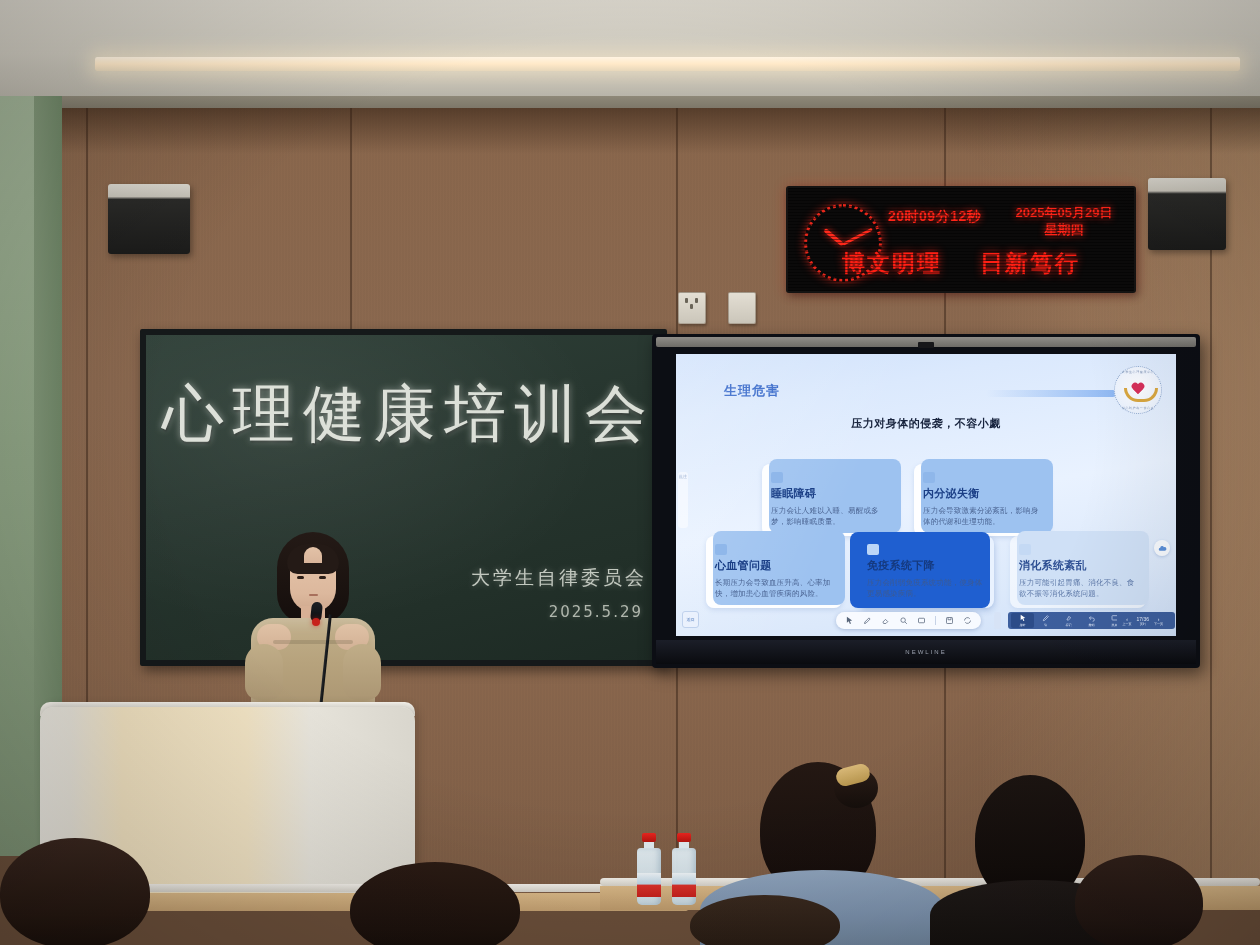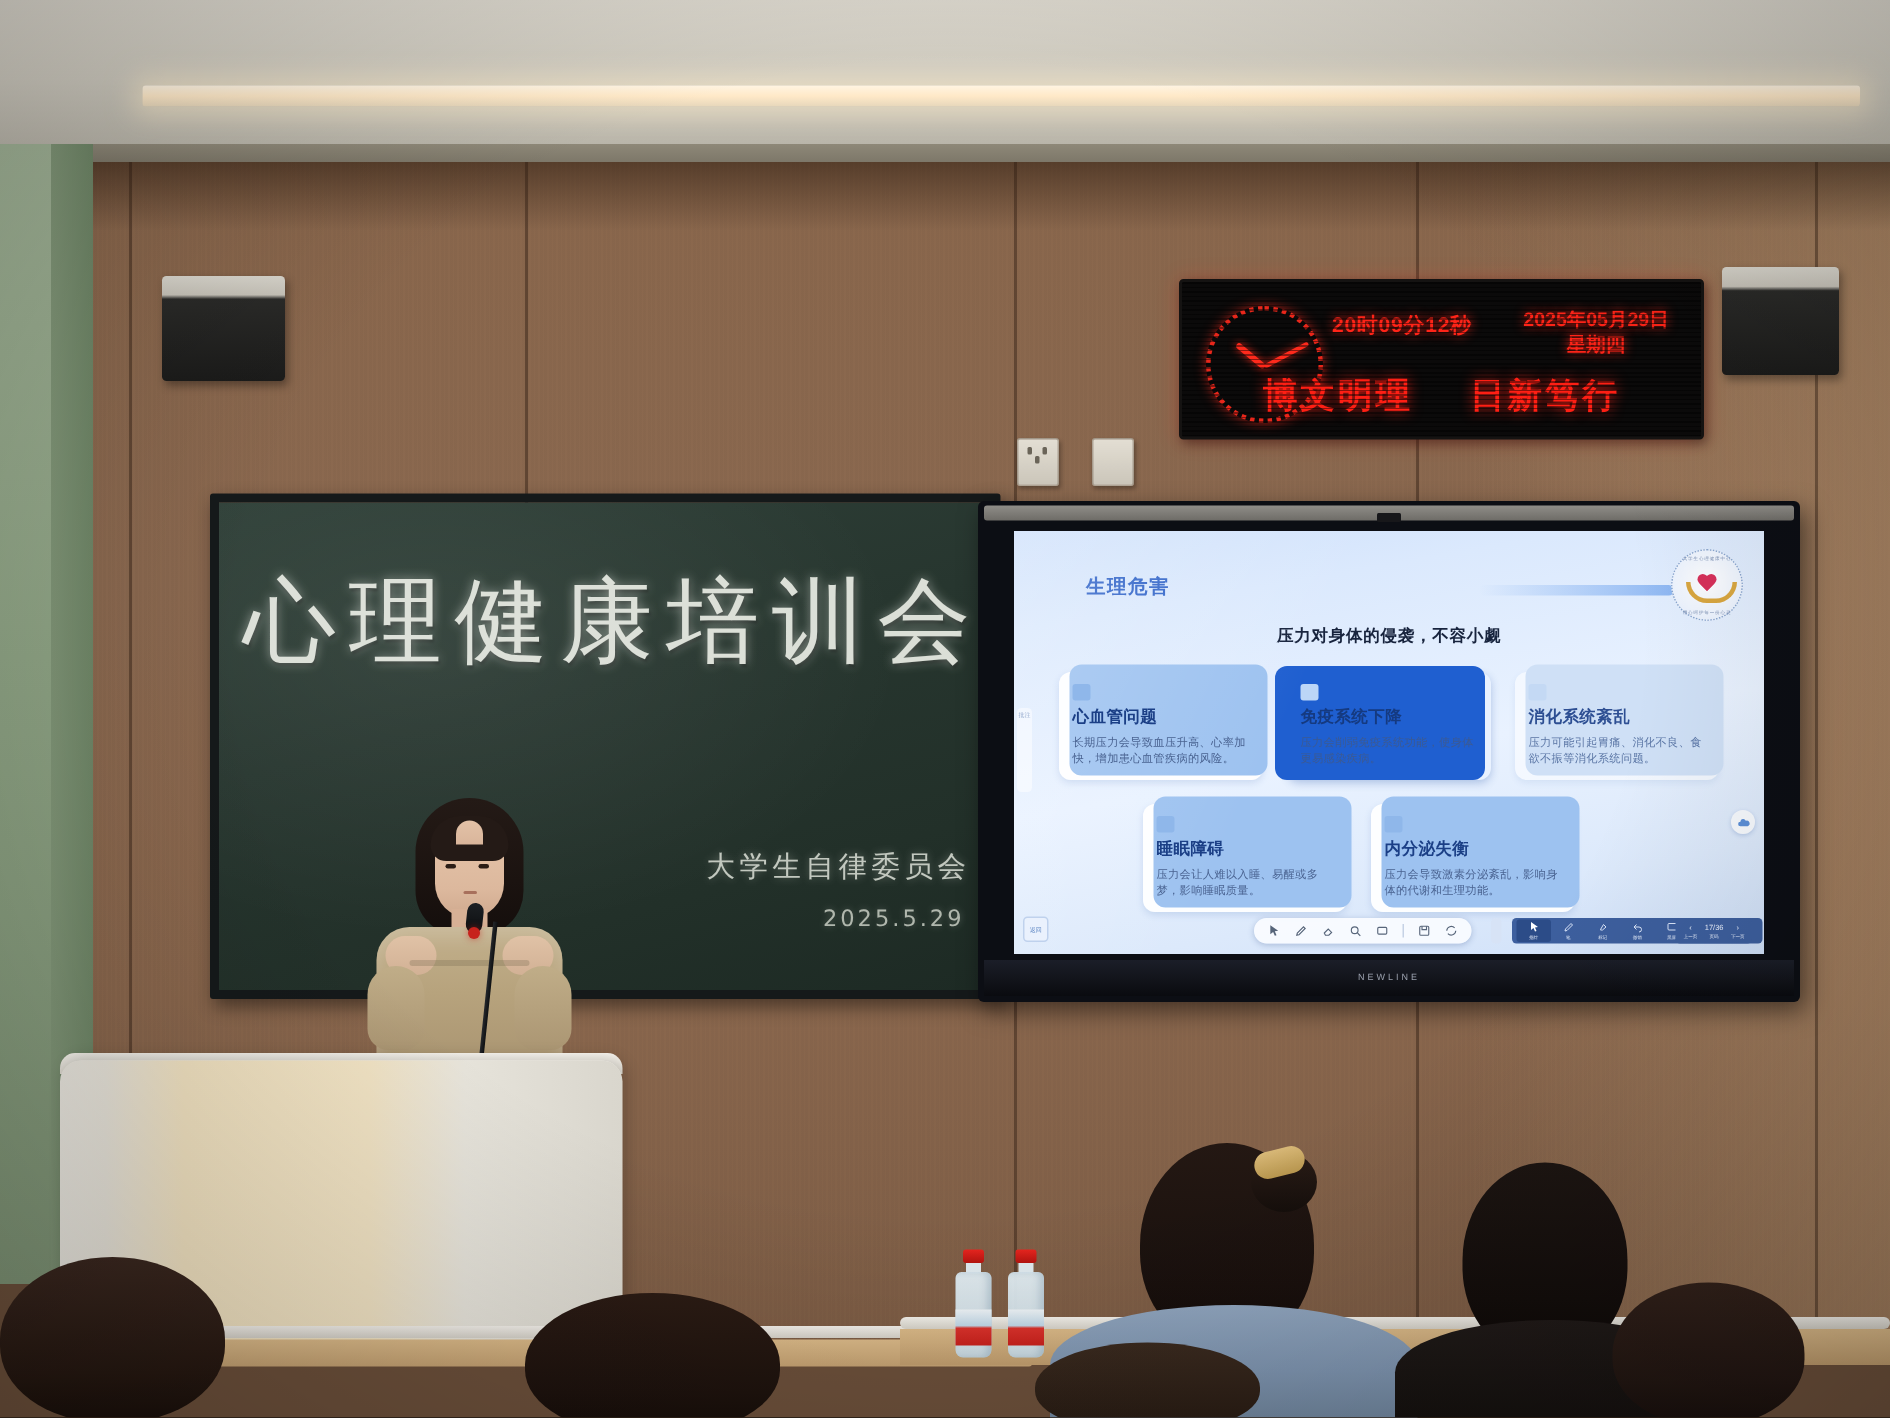--- a/index.html
+++ b/index.html
@@ -318,66 +318,66 @@
       <div class="logo">
         <div class="ring-txt">大学生心理健康中心</div>
         <div class="hands"></div>
         <div class="heart"></div>
         <div class="ring-txt b">用心呵护每一份心灵</div>
       </div>
 
       <div class="slide-sub">压力对身体的侵袭，不容小觑</div>
 
       <div class="cards">
-        <div class="row">
-
-          <div class="card light">
-            <div class="shadowback"></div>
-            <div class="inner">
-              <div class="cicon"></div>
-              <h4>心血管问题</h4>
-              <p>长期压力会导致血压升高、心率加快，增加患心血管疾病的风险。</p>
-            </div>
-          </div>
-
-          <div class="card accent">
-            <div class="shadowback"></div>
-            <div class="inner">
-              <div class="cicon"></div>
-              <h4>免疫系统下降</h4>
-              <p>压力会削弱免疫系统功能，使身体更易感染疾病。</p>
-            </div>
-          </div>
-
-          <div class="card pale">
-            <div class="shadowback"></div>
-            <div class="inner">
-              <div class="cicon"></div>
-              <h4>消化系统紊乱</h4>
-              <p>压力可能引起胃痛、消化不良、食欲不振等消化系统问题。</p>
-            </div>
-          </div>
-        </div>
-
         <div class="row two">
           <div class="card light">
             <div class="shadowback"></div>
             <div class="inner">
               <div class="cicon"></div>
               <h4>睡眠障碍</h4>
               <p>压力会让人难以入睡、易醒或多梦，影响睡眠质量。</p>
             </div>
           </div>
 
           <div class="card light">
             <div class="shadowback"></div>
             <div class="inner">
               <div class="cicon"></div>
               <h4>内分泌失衡</h4>
               <p>压力会导致激素分泌紊乱，影响身体的代谢和生理功能。</p>
+            </div>
+          </div>
+        </div>
+
+        <div class="row">
+
+          <div class="card light">
+            <div class="shadowback"></div>
+            <div class="inner">
+              <div class="cicon"></div>
+              <h4>心血管问题</h4>
+              <p>长期压力会导致血压升高、心率加快，增加患心血管疾病的风险。</p>
+            </div>
+          </div>
+
+          <div class="card accent">
+            <div class="shadowback"></div>
+            <div class="inner">
+              <div class="cicon"></div>
+              <h4>免疫系统下降</h4>
+              <p>压力会削弱免疫系统功能，使身体更易感染疾病。</p>
+            </div>
+          </div>
+
+          <div class="card pale">
+            <div class="shadowback"></div>
+            <div class="inner">
+              <div class="cicon"></div>
+              <h4>消化系统紊乱</h4>
+              <p>压力可能引起胃痛、消化不良、食欲不振等消化系统问题。</p>
             </div>
           </div>
         </div>
       </div>
 
       <div class="side-tab">批注</div>
 
       <div class="right-bubble">
         <svg viewBox="0 0 24 24" fill="#5b8fd8">
             <path d="M19 18H6a4 4 0 010-8 5 5 0 019.6-1.6A4 4 0 1119 18z"></path>

